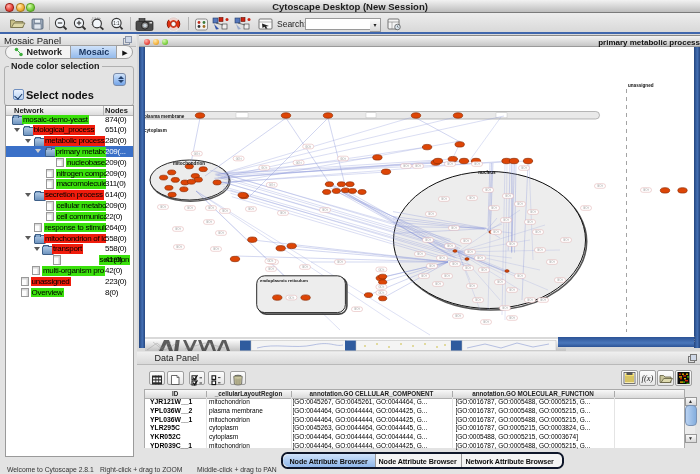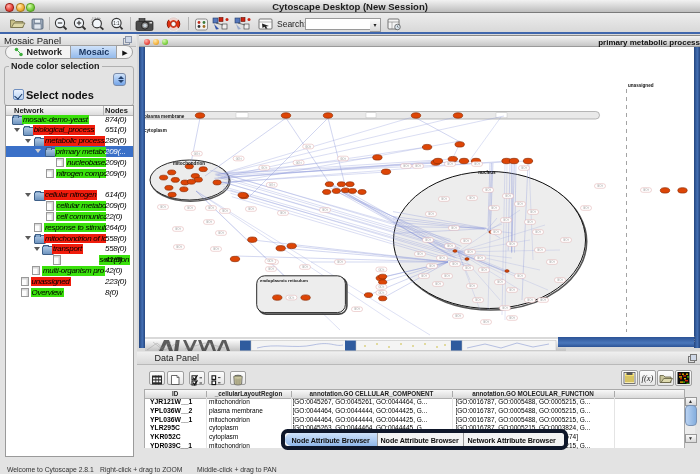--- a/index.html
+++ b/index.html
@@ -31,21 +31,21 @@
 #combobtn{left:113px;top:39px;width:13px;height:12.5px;background:linear-gradient(#cfe2fa,#74a5e8);border:1px solid #7a8ba8;border-radius:3px;box-sizing:border-box;}
 #combobtn:before{content:"";position:absolute;left:3.5px;top:2px;border-left:3px solid transparent;border-right:3px solid transparent;border-bottom:3.5px solid #26436e;}
 #combobtn:after{content:"";position:absolute;left:3.5px;bottom:2px;border-left:3px solid transparent;border-right:3px solid transparent;border-top:3.5px solid #26436e;}
 #chk{left:13px;top:55px;width:9px;height:9px;background:linear-gradient(#eaf2fd,#b9d4f5);border:1px solid #6f8fc0;border-radius:2px;}
 #chk:before{content:"";position:absolute;left:2px;top:1.5px;width:4px;height:5.5px;border-right:1.6px solid #15325f;border-bottom:1.6px solid #15325f;transform:rotate(40deg);}
 #chklbl{left:26px;top:55px;font-size:11px;font-weight:bold;color:#111;}
 #treebox{left:5px;top:71px;width:129px;height:352px;background:#fff;border:1px solid #9a9a9a;box-sizing:border-box;}
 #treehead{position:absolute;left:0;top:0;width:100%;height:8.5px;background:linear-gradient(#fafafa,#dcdcdc);border-bottom:1px solid #b5b5b5;}
 #treehead i{position:absolute;left:96.5px;top:0;width:1px;height:8.5px;background:#b5b5b5;}
 #treehead b{position:absolute;font-size:7.5px;font-weight:bold;color:#222;top:0px;}
-.trow{position:absolute;left:0;width:100%;height:10.6px;font-size:8px;letter-spacing:-0.3px;white-space:nowrap;font-style:italic;}
+.trow{position:absolute;left:0;width:100%;height:10.6px;font-size:8px;letter-spacing:-0.3px;white-space:nowrap;}
 .trow .lab{position:absolute;top:0.5px;padding:0 1px;color:#000;line-height:9.6px;white-space:nowrap;overflow:hidden;}
 .trow .num{position:absolute;left:99px;top:0.5px;color:#000;line-height:9.6px;font-size:8px;}
 .gbg{background:#3ae10b;}
 .rbg{background:#f01c0c;}
 .selrow{background:#3a70c8;}
 .arr{position:absolute;top:3px;width:0;height:0;border-left:3.2px solid transparent;border-right:3.2px solid transparent;border-top:4.5px solid #5a5a5a;}
 .fold{position:absolute;top:2px;width:9.5px;height:7px;background:linear-gradient(#adc6e2,#6e94bf);border:0.7px solid #3e5f88;border-radius:1px;}
 .fold:before{content:"";position:absolute;left:0;top:-2px;width:4px;height:1.6px;background:#86a8cc;border:0.7px solid #3e5f88;border-bottom:none;border-radius:1px 1px 0 0;}
 .file{position:absolute;top:0.5px;width:6px;height:7.5px;background:#fdfdfd;border:0.7px solid #999;box-shadow:inset -1.5px 1.5px 0 #d8d8d8;}
 
@@ -56,21 +56,21 @@
 #nfright{left:555px;top:12.5px;width:6px;height:301px;background:linear-gradient(90deg,#24457e,#4470b4 55%,#24457e);}
 #grip{left:686.5px;top:329.5px;width:8px;height:8px;}
 #deskstrip{left:145px;top:337px;width:421px;height:12px;}
 #nfbottom{left:558px;top:337px;width:136px;height:10px;background:linear-gradient(#2c5396,#4a77bb 60%,#2c5396);}
 #desktop{left:137px;top:34px;width:563px;height:317px;background:#d9d9d9;}
 #dpanelbg{left:137px;top:351.5px;width:563px;height:122.5px;background:#e3e3e3;}
 #dphead{left:137px;top:351.5px;width:563px;height:12px;background:linear-gradient(#efefef,#d9d9d9);border-bottom:1px solid #b9b9b9;}
 #dtable{left:143.5px;top:388.5px;width:541px;height:59.5px;background:#fff;border:1px solid #aaa;border-bottom:none;box-sizing:border-box;}
 #dthead{left:0;top:0;width:100%;height:8px;background:linear-gradient(#f8f8f8,#dadada);border-bottom:1px solid #b0b0b0;}
 #dscroll{left:684.5px;top:396.5px;width:10.5px;height:45px;background:#ececec;}
-#tabpill{left:280.5px;top:429px;width:279px;height:13px;background:#f4f4f4;border:4px solid #0f172a;border-radius:6.5px;}
+#tabpill{left:280.5px;top:452px;width:279px;height:13px;background:#f4f4f4;border:2px solid #0f172a;border-radius:6.5px;}
 #status{left:0;top:466px;width:700px;height:8px;font-size:6.8px;color:#333;}
 
 </style>
 </head>
 <body>
 <div id="page">
   <div class="a" id="titlebar">
     <div class="a tl" id="tlr"></div>
       <div class="a tl" id="tly"></div>
       <div class="a tl" id="tlg"></div>
@@ -588,24 +588,29 @@
         <div class="trow" style="top:51.28px">
           <span class="file" style="left:50px"></span>
           <span class="lab gbg" style="left:60px;max-width:37.5px;">nucleobase-con</span>
           <span class="num" style="color:#000">209(0)</span>
         </div>
         <div class="trow" style="top:62.1px">
           <span class="file" style="left:39.5px"></span>
           <span class="lab gbg" style="left:49.5px;max-width:48.0px;">nitrogen compou</span>
           <span class="num" style="color:#000">209(0)</span>
         </div>
+        <div class="trow" style="top:72.92px">
+          <span class="file" style="left:39.5px"></span>
+          <span class="lab gbg" style="left:49.5px;max-width:48.0px;">macromolecule</span>
+          <span class="num" style="color:#000">311(0)</span>
+        </div>
         <div class="trow" style="top:83.74000000000001px">
           <span class="arr" style="left:19px;border-top-color:#5a5a5a"></span>
           <span class="fold" style="left:28px"></span>
-          <span class="lab rbg" style="left:38px;max-width:59.5px;">cellular nitrogen</span>
+          <span class="lab rbg" style="left:38px;max-width:59.5px;">secretion process</span>
           <span class="num" style="color:#000">614(0)</span>
         </div>
         <div class="trow" style="top:94.56px">
           <span class="file" style="left:39.5px"></span>
           <span class="lab gbg" style="left:49.5px;max-width:48.0px;">cellular metabol</span>
           <span class="num" style="color:#000">209(0)</span>
         </div>
         <div class="trow" style="top:105.38px">
           <span class="file" style="left:39.5px"></span>
           <span class="lab gbg" style="left:49.5px;max-width:48.0px;">cell communicat</span>

